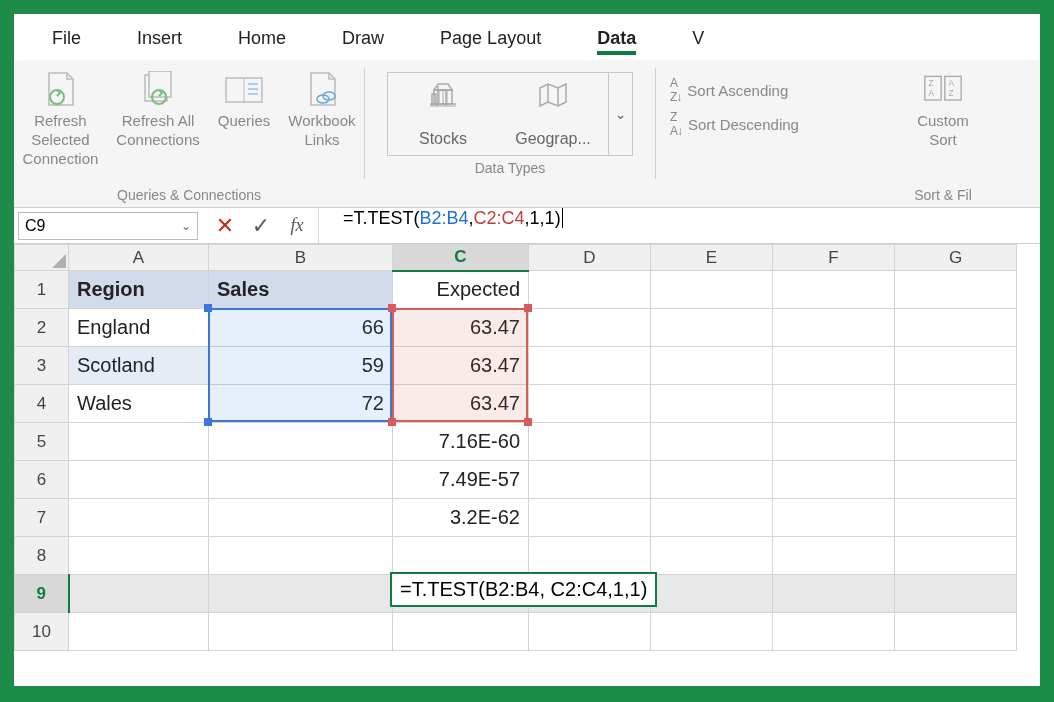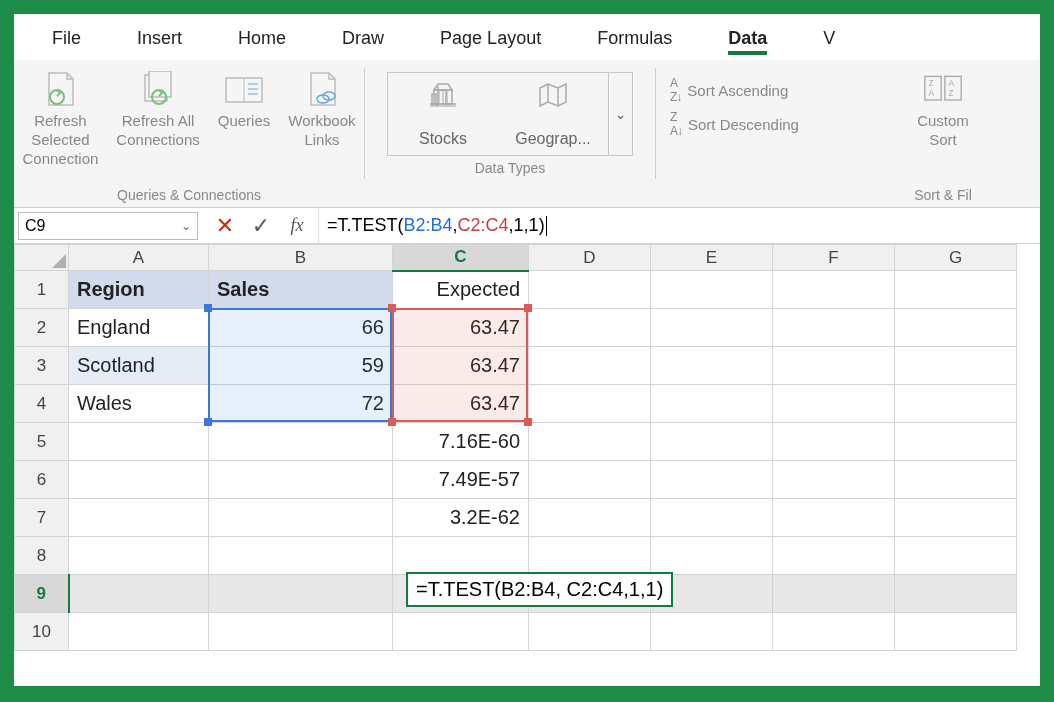--- a/index.html
+++ b/index.html
@@ -32,21 +32,21 @@
   
   
   .fbar { display: flex; align-items: center; height: 36px; border-bottom: 1px solid #d0d0d0; background: #fff; }
   .namebox { width: 180px; height: 28px; margin: 0 6px 0 4px; border: 1px solid #bbb; display: flex; align-items: center; padding: 0 6px; font-size: 16px; justify-content: space-between; }
   .namebox .dd { color: #666; font-size: 12px; }
   .fbar-btns { display: flex; align-items: center; gap: 10px; padding: 0 8px; }
   .fbar-btn { width: 26px; height: 26px; display: flex; align-items: center; justify-content: center; cursor: pointer; }
   .fbar-x { color: #c42b1c; font-size: 22px; }
   .fbar-check { color: #555; font-size: 22px; }
   .fbar-fx { color: #555; font-style: italic; font-size: 18px; font-family: "Times New Roman", serif; }
-  .formula-input { flex: 1; padding: 0 8px; font-size: 18px; display: flex; align-items: center; border-left: 1px solid #ddd; height: 100%; }
+  .formula-input { flex: 1; padding: 0 24px; font-size: 18px; display: flex; border-left: 1px solid #ddd; height: 100%; }
   .formula-input .seg-blue { color: #1e6fd6; }
   .formula-input .seg-red { color: #c43e3e; }
   .cursor-line { display:inline-block; width:1px; height:20px; background:#000; vertical-align:middle; margin-left:1px;}
   
   
   .gridwrap { position: relative; overflow: hidden; }
   table.sheet { border-collapse: collapse; table-layout: fixed; }
   .sheet th, .sheet td { border: 1px solid #d4d4d4; font-size: 20px; font-weight: 400; color: #222; height: 38px; padding: 0 8px; background: #fff; }
   .sheet thead th { background: #f0f0f0; text-align: center; font-weight: 400; height: 26px; font-size: 17px; color:#444;}
   .sheet thead th.sel { background: #d8d8d8; font-weight: 600; color:#107c41; border-bottom:2px solid #107c41;}
@@ -76,21 +76,20 @@
 <body>
 
 <div class="frame">
 
   <div class="tabs">
     <div class="tab">File</div>
     <div class="tab">Insert</div>
     <div class="tab">Home</div>
     <div class="tab">Draw</div>
     <div class="tab">Page Layout</div>
-    <div class="tab">Formulas</div>
     <div class="tab active">Data</div>
     <div class="tab" style="padding-right:4px">V</div>
   </div>
 
   <div class="ribbon">
     <div class="rgroup" style="width:350px">
       <div class="rgroup-row">
         <div class="btn-lg">
           <span class="ico">
             <svg width="34" height="38" viewBox="0 0 34 38">
@@ -377,16 +376,16 @@
     <div class="handle h-blue" style="left:374px; top:60px;"></div>
     <div class="handle h-blue" style="left:190px; top:174px;"></div>
     <div class="handle h-blue" style="left:374px; top:174px;"></div>
 
     <div class="red-range" style="left:378px; top:64px; width:136px; height:114px;"></div>
     <div class="handle h-red" style="left:374px; top:60px;"></div>
     <div class="handle h-red" style="left:510px; top:60px;"></div>
     <div class="handle h-red" style="left:374px; top:174px;"></div>
     <div class="handle h-red" style="left:510px; top:174px;"></div>
 
-    <div class="cell-formula-overlay" style="left:392px; top:328px;">=T.TEST(B2:B4, C2:C4,1,1)</div>
+    <div class="cell-formula-overlay" style="left:376px; top:328px;">=T.TEST(B2:B4, C2:C4,1,1)</div>
   </div>
 
 </div>
 
 </body></html>

